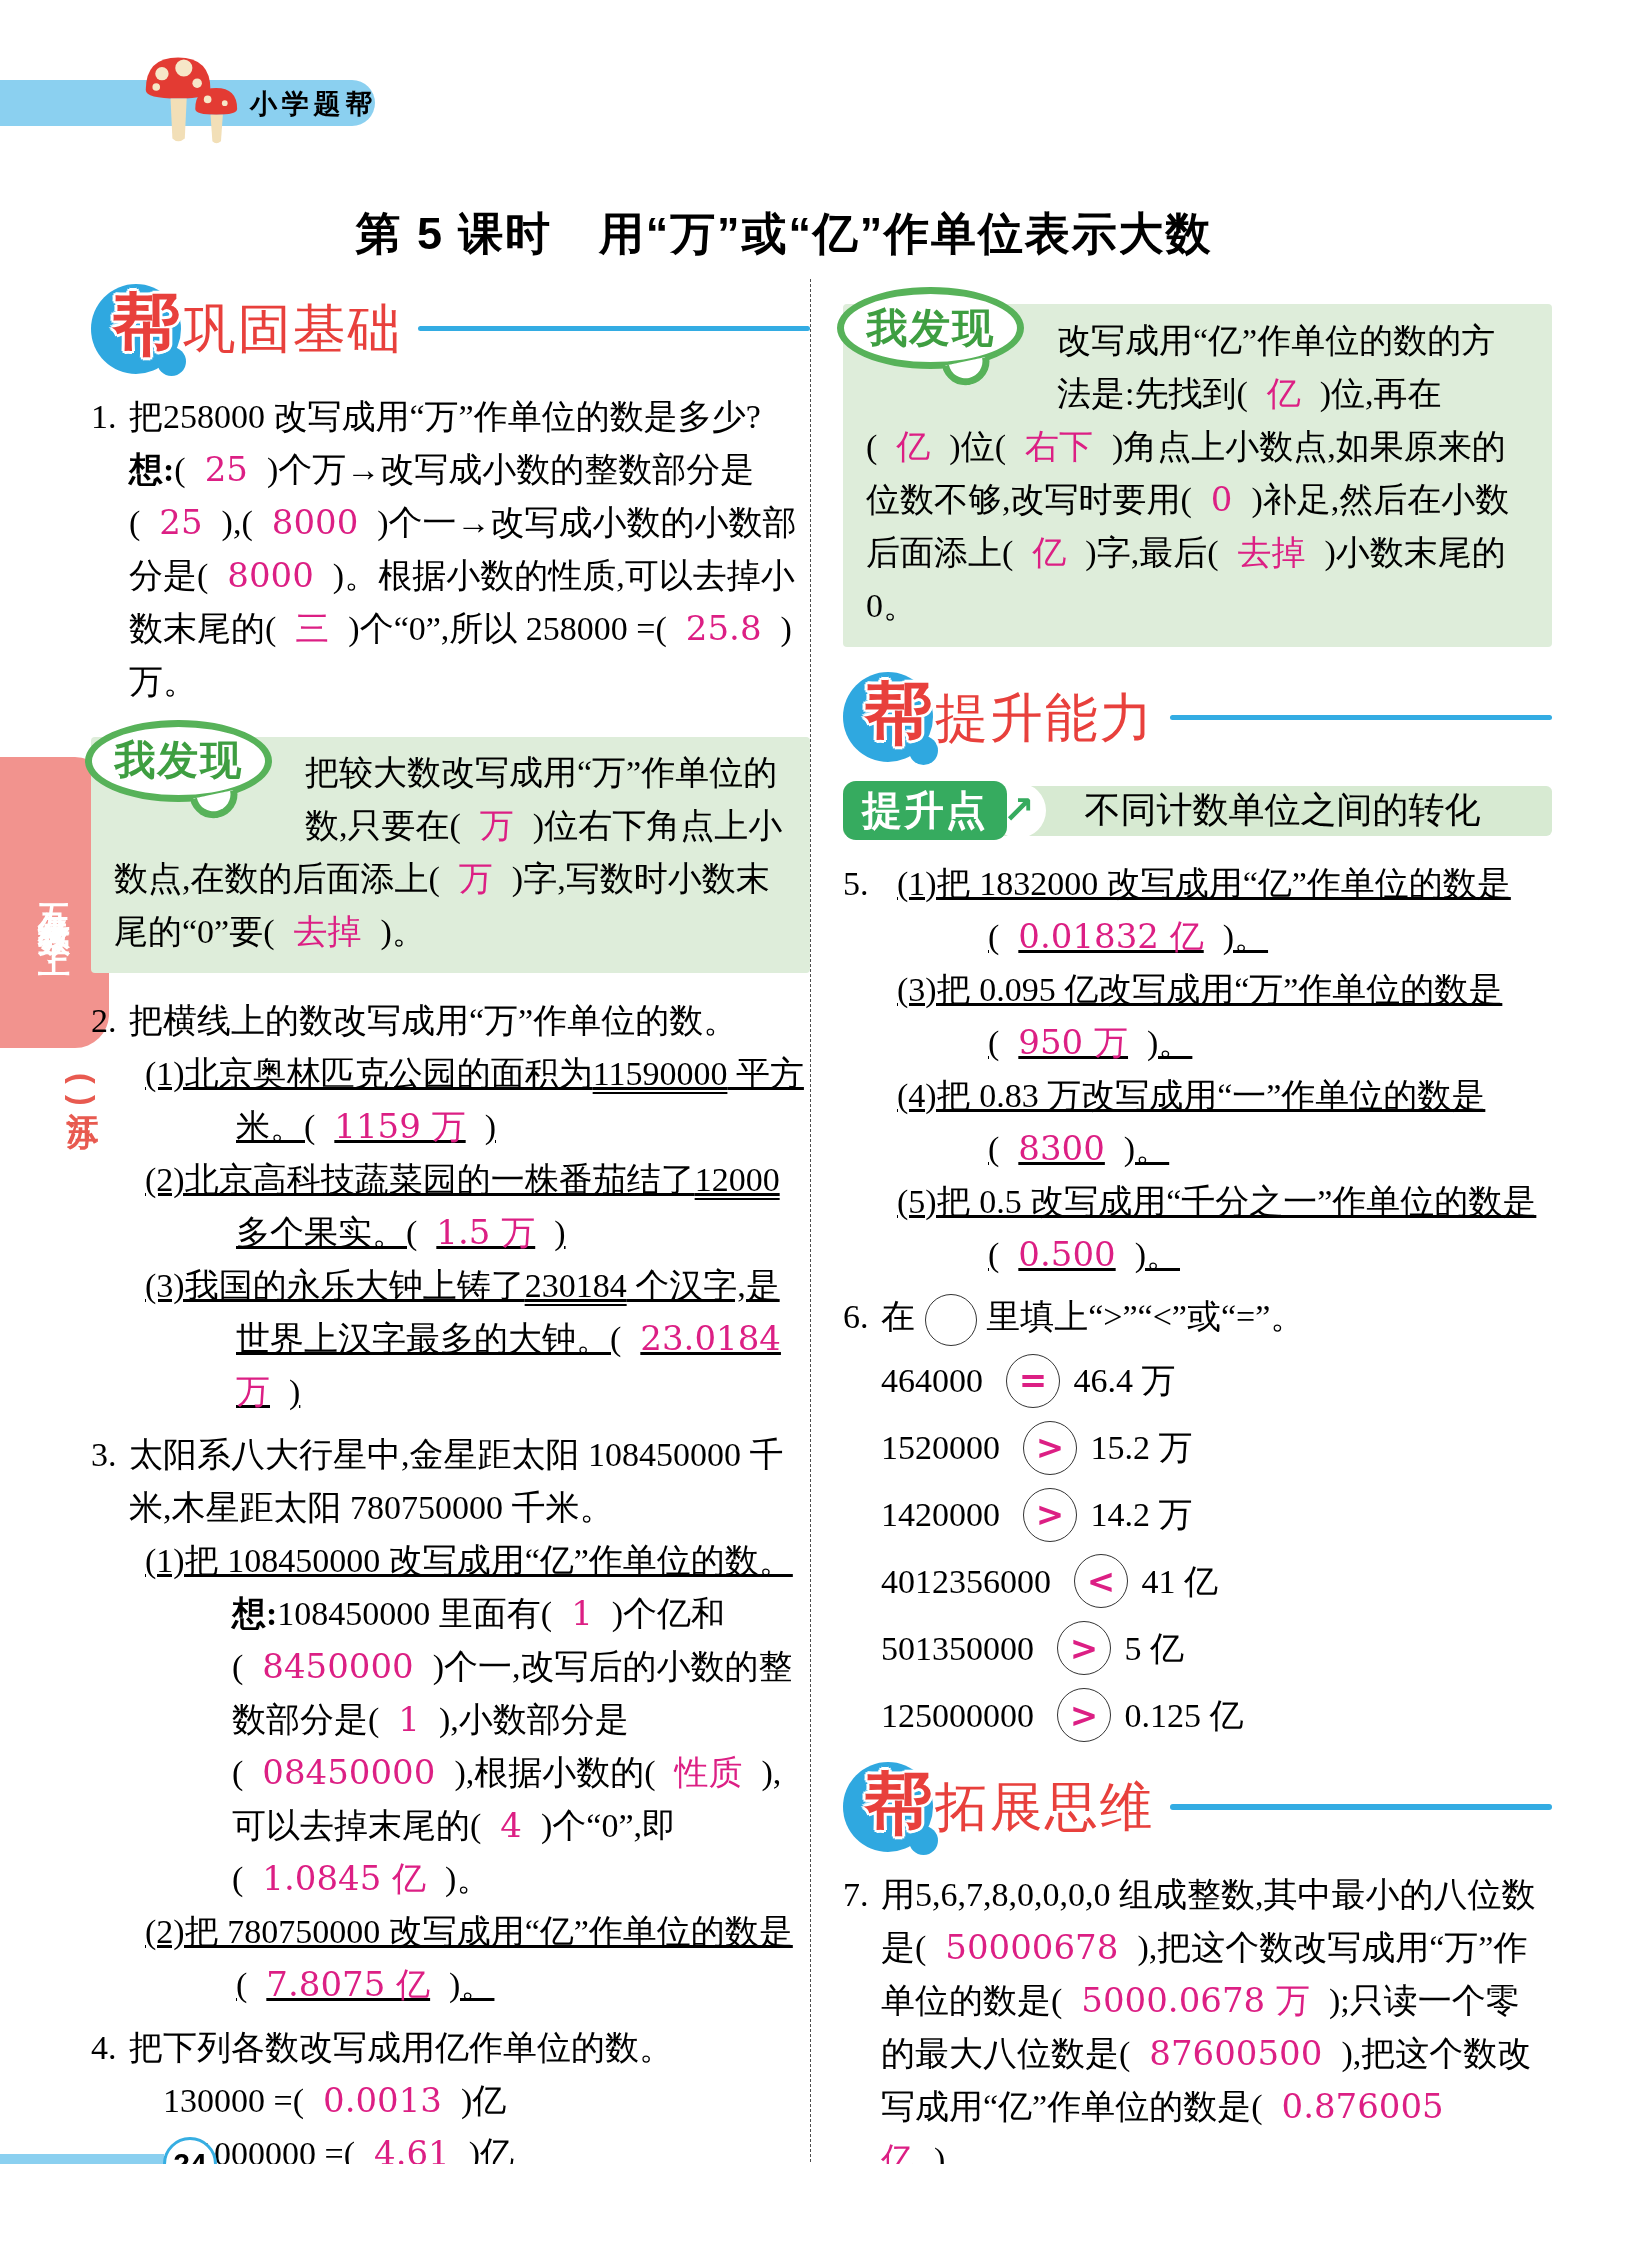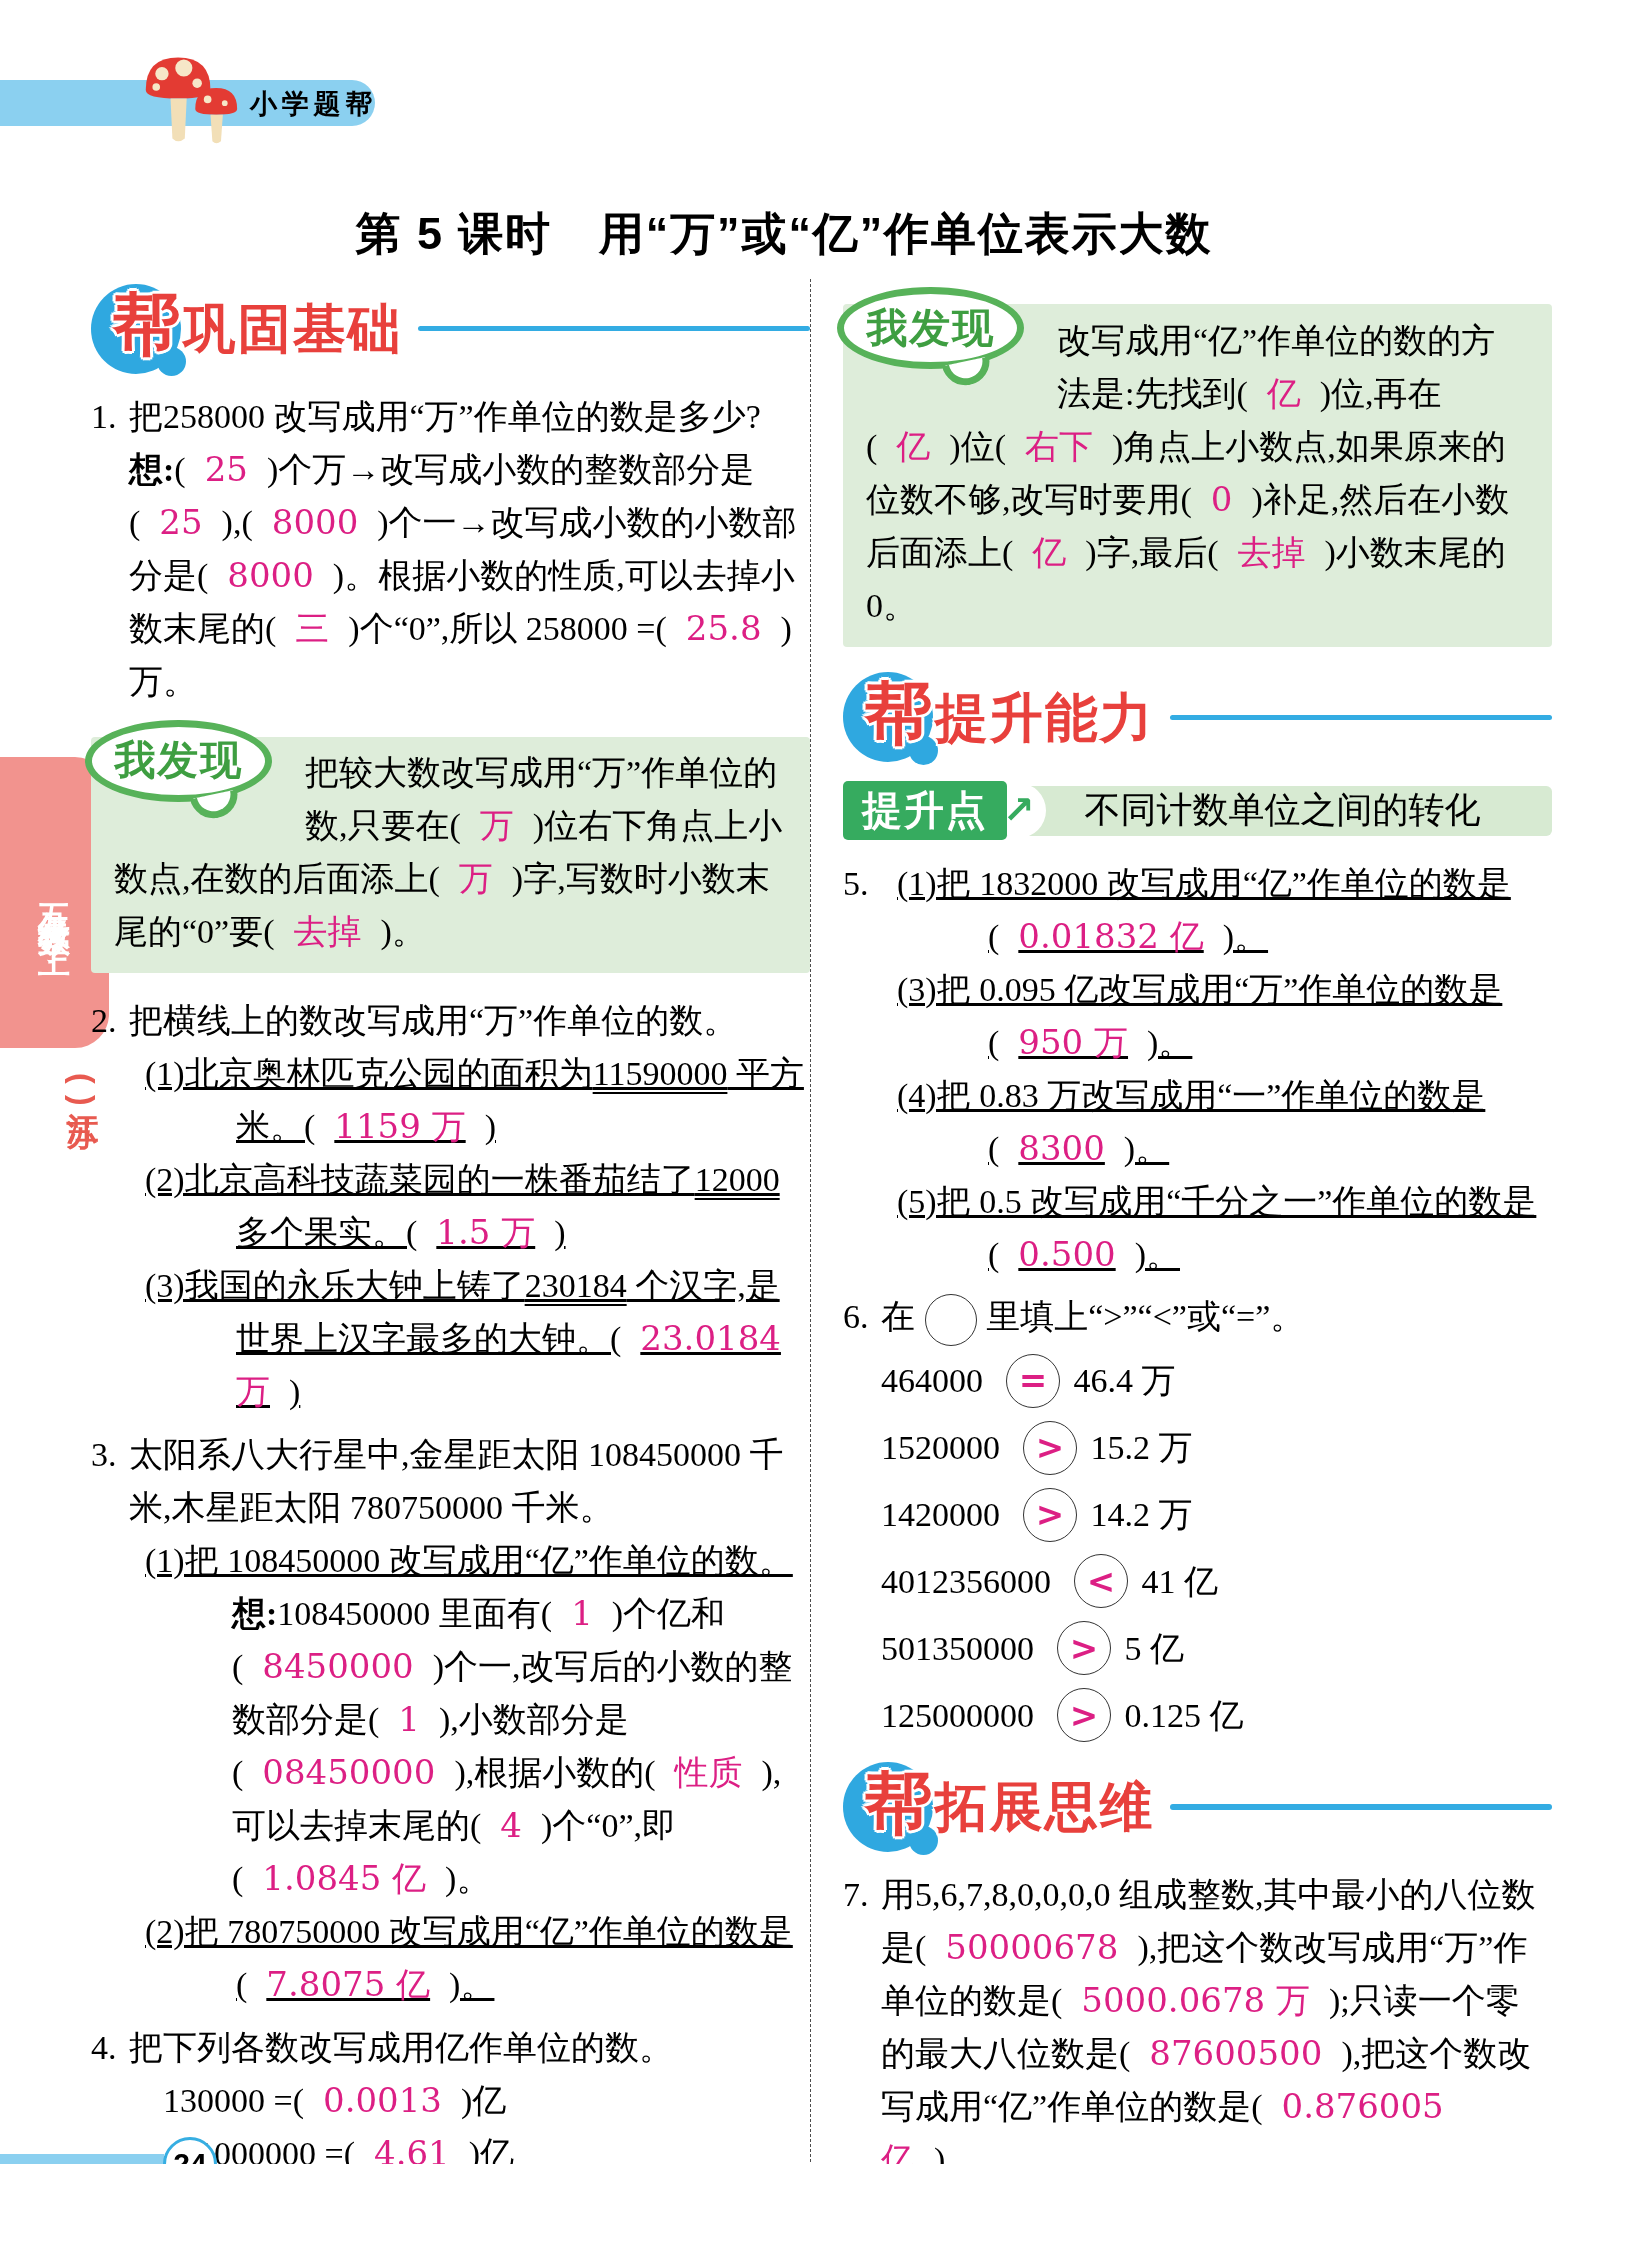--- a/index.html
+++ b/index.html
@@ -40,21 +40,21 @@
   .sec { display:flex; align-items:center; height:99px; margin:0 0 11.5px 0; }
   .sec-circle { position:relative; width:90px; height:90px; background:#2FA8E0;
                 border-radius:50%; flex:none; }
   .sec-circle::after { content:""; position:absolute; width:29px; height:29px;
                        background:#2FA8E0; border-radius:50%; right:-4.8px; bottom:-2.9px; }
   .sec-badge { position:absolute; left:21px; top:3.8px; z-index:2; color:#E8403C;
                font-family:"Liberation Sans", sans-serif; font-weight:bold;
                font-size:69px; line-height:76px;
                text-shadow:2.9px 0 0 #fff,-2.9px 0 0 #fff,0 2.9px 0 #fff,0 -2.9px 0 #fff,
                            1.9px 1.9px 0 #fff,-1.9px -1.9px 0 #fff,1.9px -1.9px 0 #fff,-1.9px 1.9px 0 #fff; }
-  .sec-title { color:#E8403C; font-family:"Liberation Sans", sans-serif; font-weight:bold;
+  .sec-title { color:#E8403C; font-family:"Liberation Sans", sans-serif; font-weight:normal;
                font-size:53px; letter-spacing:1.9px; margin-left:1.9px; z-index:1;
                text-shadow:1.9px 1.9px 0 #fff,-1.9px -1.9px 0 #fff,1.9px -1.9px 0 #fff,-1.9px 1.9px 0 #fff; }
   .sec-line { flex:1; height:5.7px; background:#33ACE3; margin-left:15.3px; border-radius:2.9px; }
 
   
   .discover { position:relative; background:#DEEDDA; border-radius:4px;
               padding:9.6px 23px 15.3px 23px; margin:29px 0 21px 0; }
   .discover-label { position:absolute; left:-5.7px; top:-17px; width:187px; height:82px;
                     background:#fff; border:7.6px solid #57B259; border-radius:50%;
                     display:flex; align-items:center; justify-content:center; z-index:2;
@@ -64,21 +64,21 @@
                            width:34px; height:17px; background:#fff;
                            border:7.6px solid #57B259; border-top:none;
                            border-radius:0 0 25px 25px; transform:rotate(-12deg); }
   .discover-spacer { float:left; width:191px; height:63px; }
 
   
   .boost { position:relative; display:flex; align-items:center; height:61px; margin:13.4px 0 15.3px 0; }
   .boost-bar { position:absolute; left:0; right:0; top:5.7px; bottom:5.7px;
                background:#D7EAD2; border-radius:5.7px; }
   .boost-label { position:relative; z-index:2; background:#36AB5F; color:#fff;
-                 border-radius:5px; height:59px; padding:0 19px;
+                 border-radius:13px; height:59px; padding:0 19px;
                  display:flex; align-items:center; font-family:"Liberation Sans", sans-serif;
                  font-weight:bold; font-size:40px; letter-spacing:1.9px; }
   .boost-arrow { position:relative; z-index:1; width:55px; height:55px; margin-left:-15.3px;
                  background:#fff; border-radius:50%; display:flex; align-items:center;
                  justify-content:center; color:#36AB5F; font-weight:bold; font-size:38px;
                  font-family:"DejaVu Sans", sans-serif; }
   .boost-topic { position:relative; z-index:1; margin-left:38px; font-size:36px; }
 
   
   .q { position:relative; padding-left:38px; margin-bottom:9.6px; }

